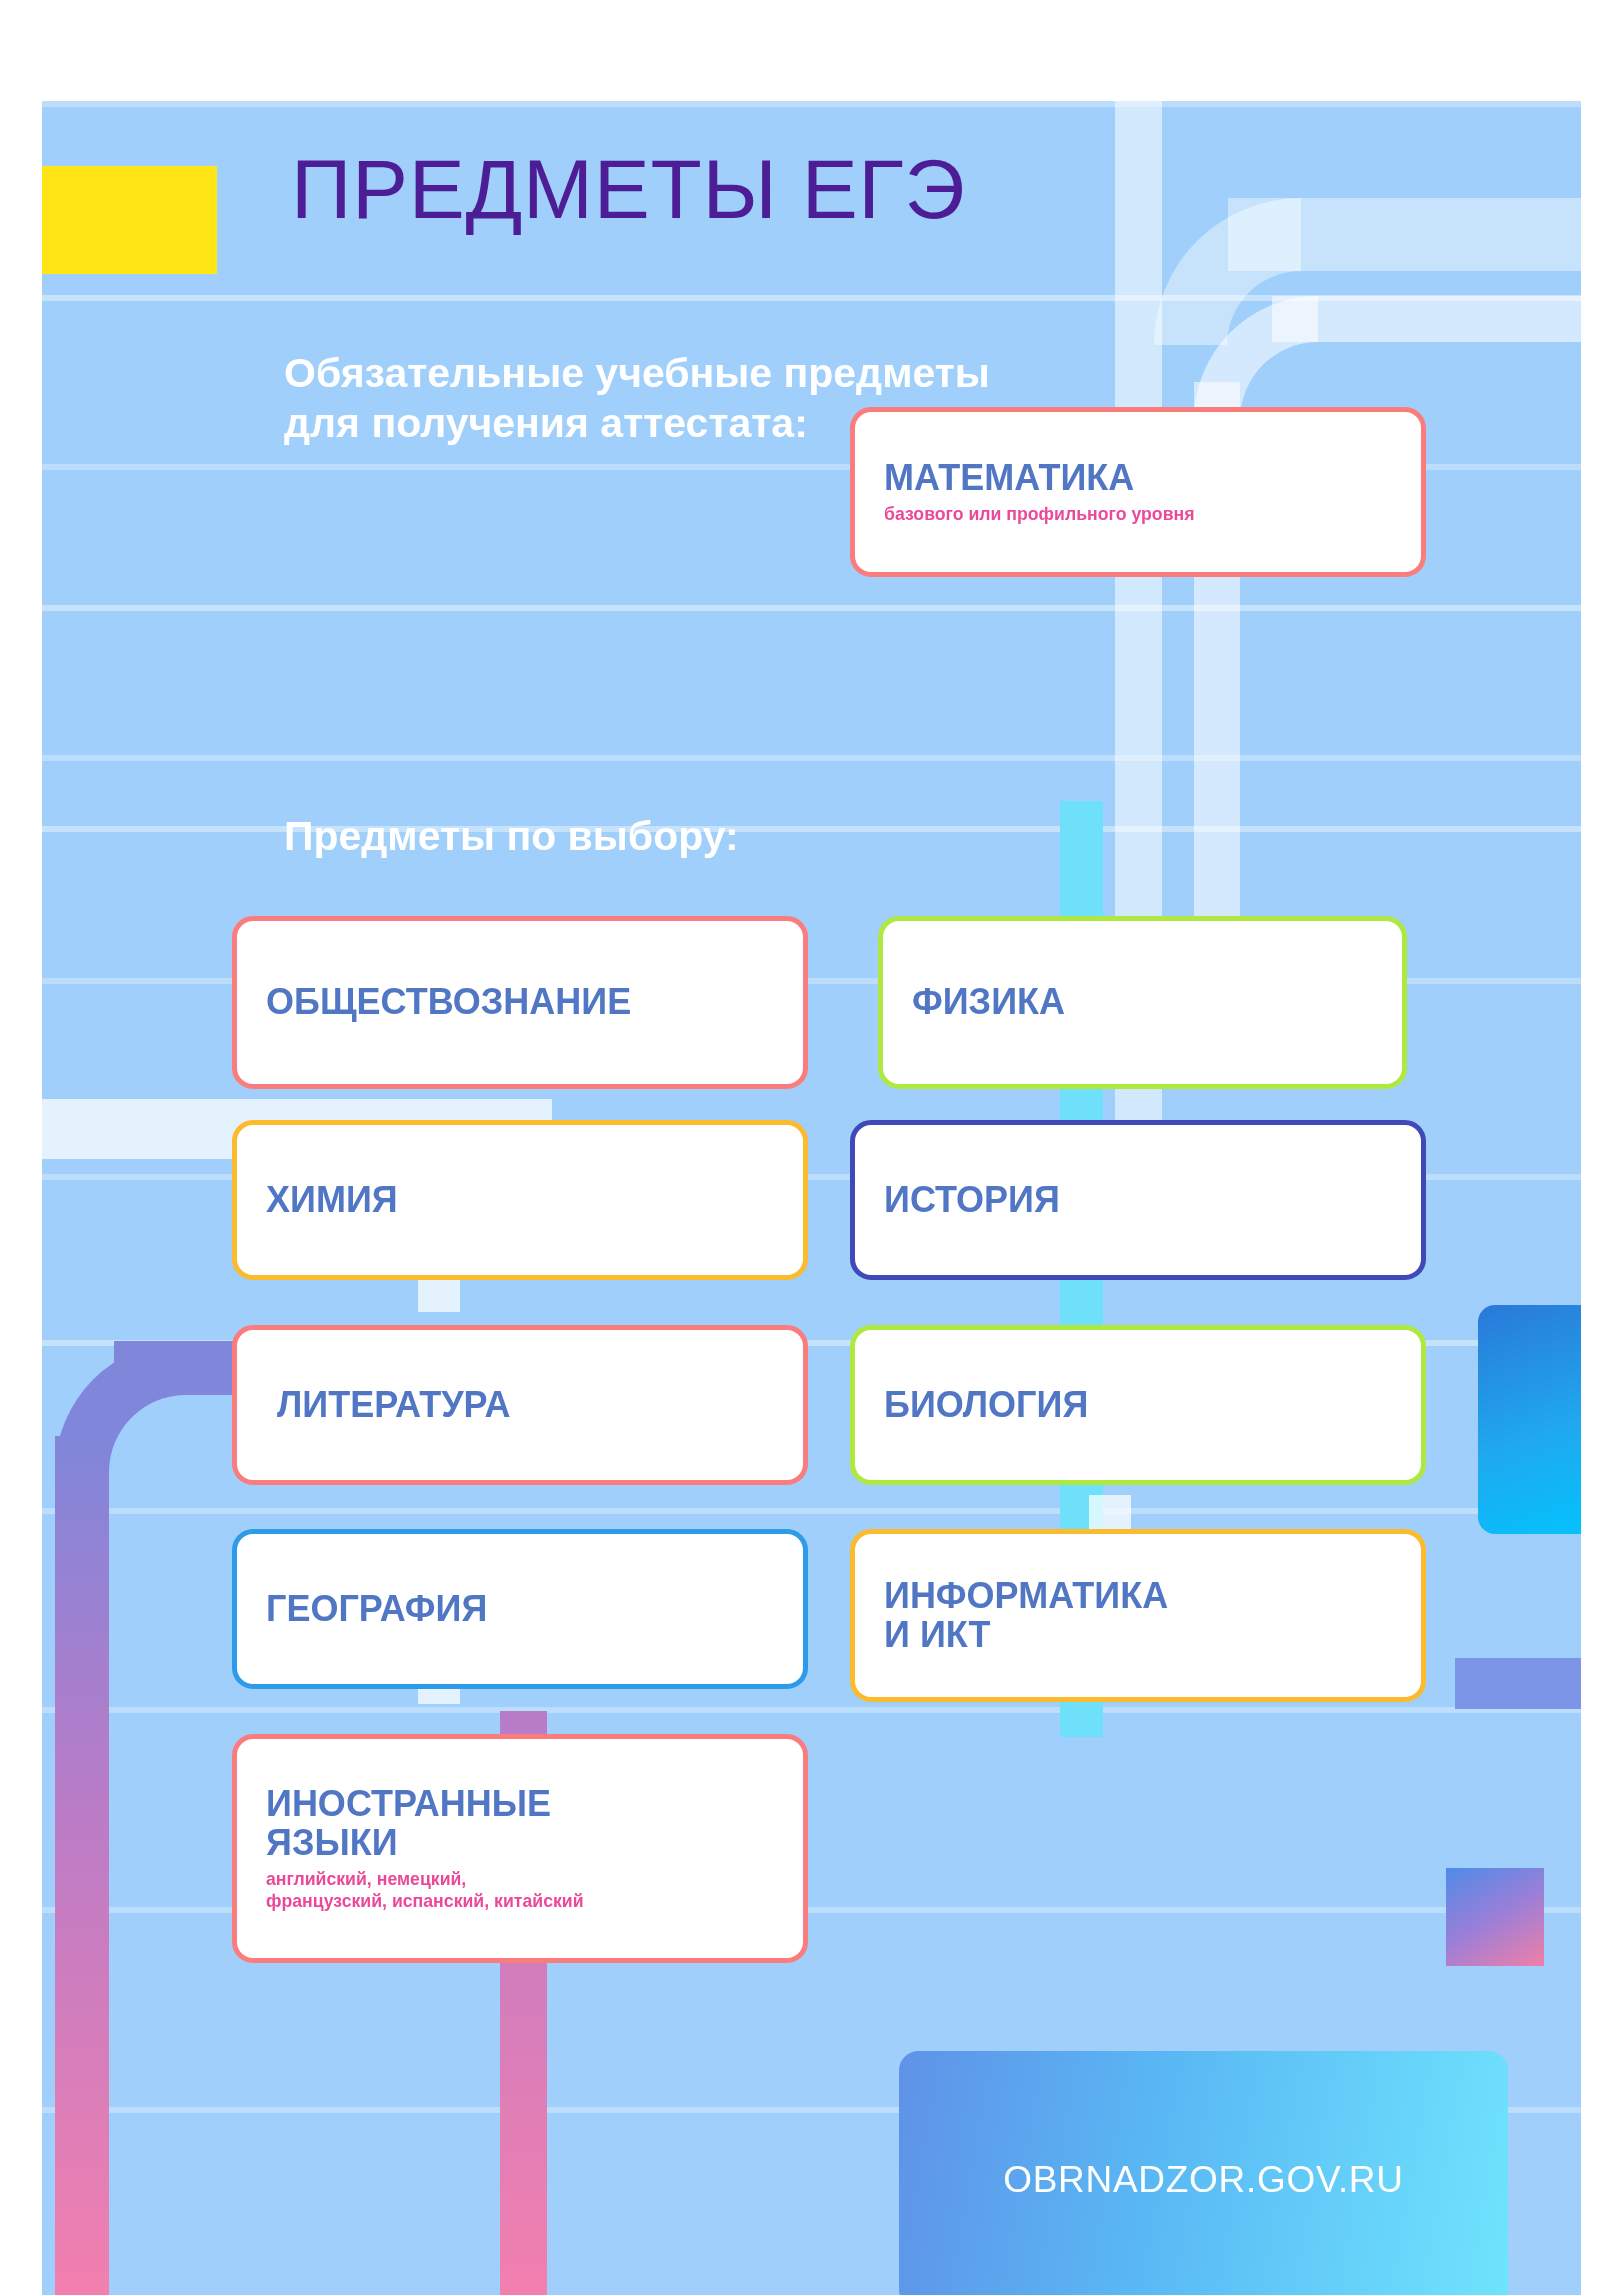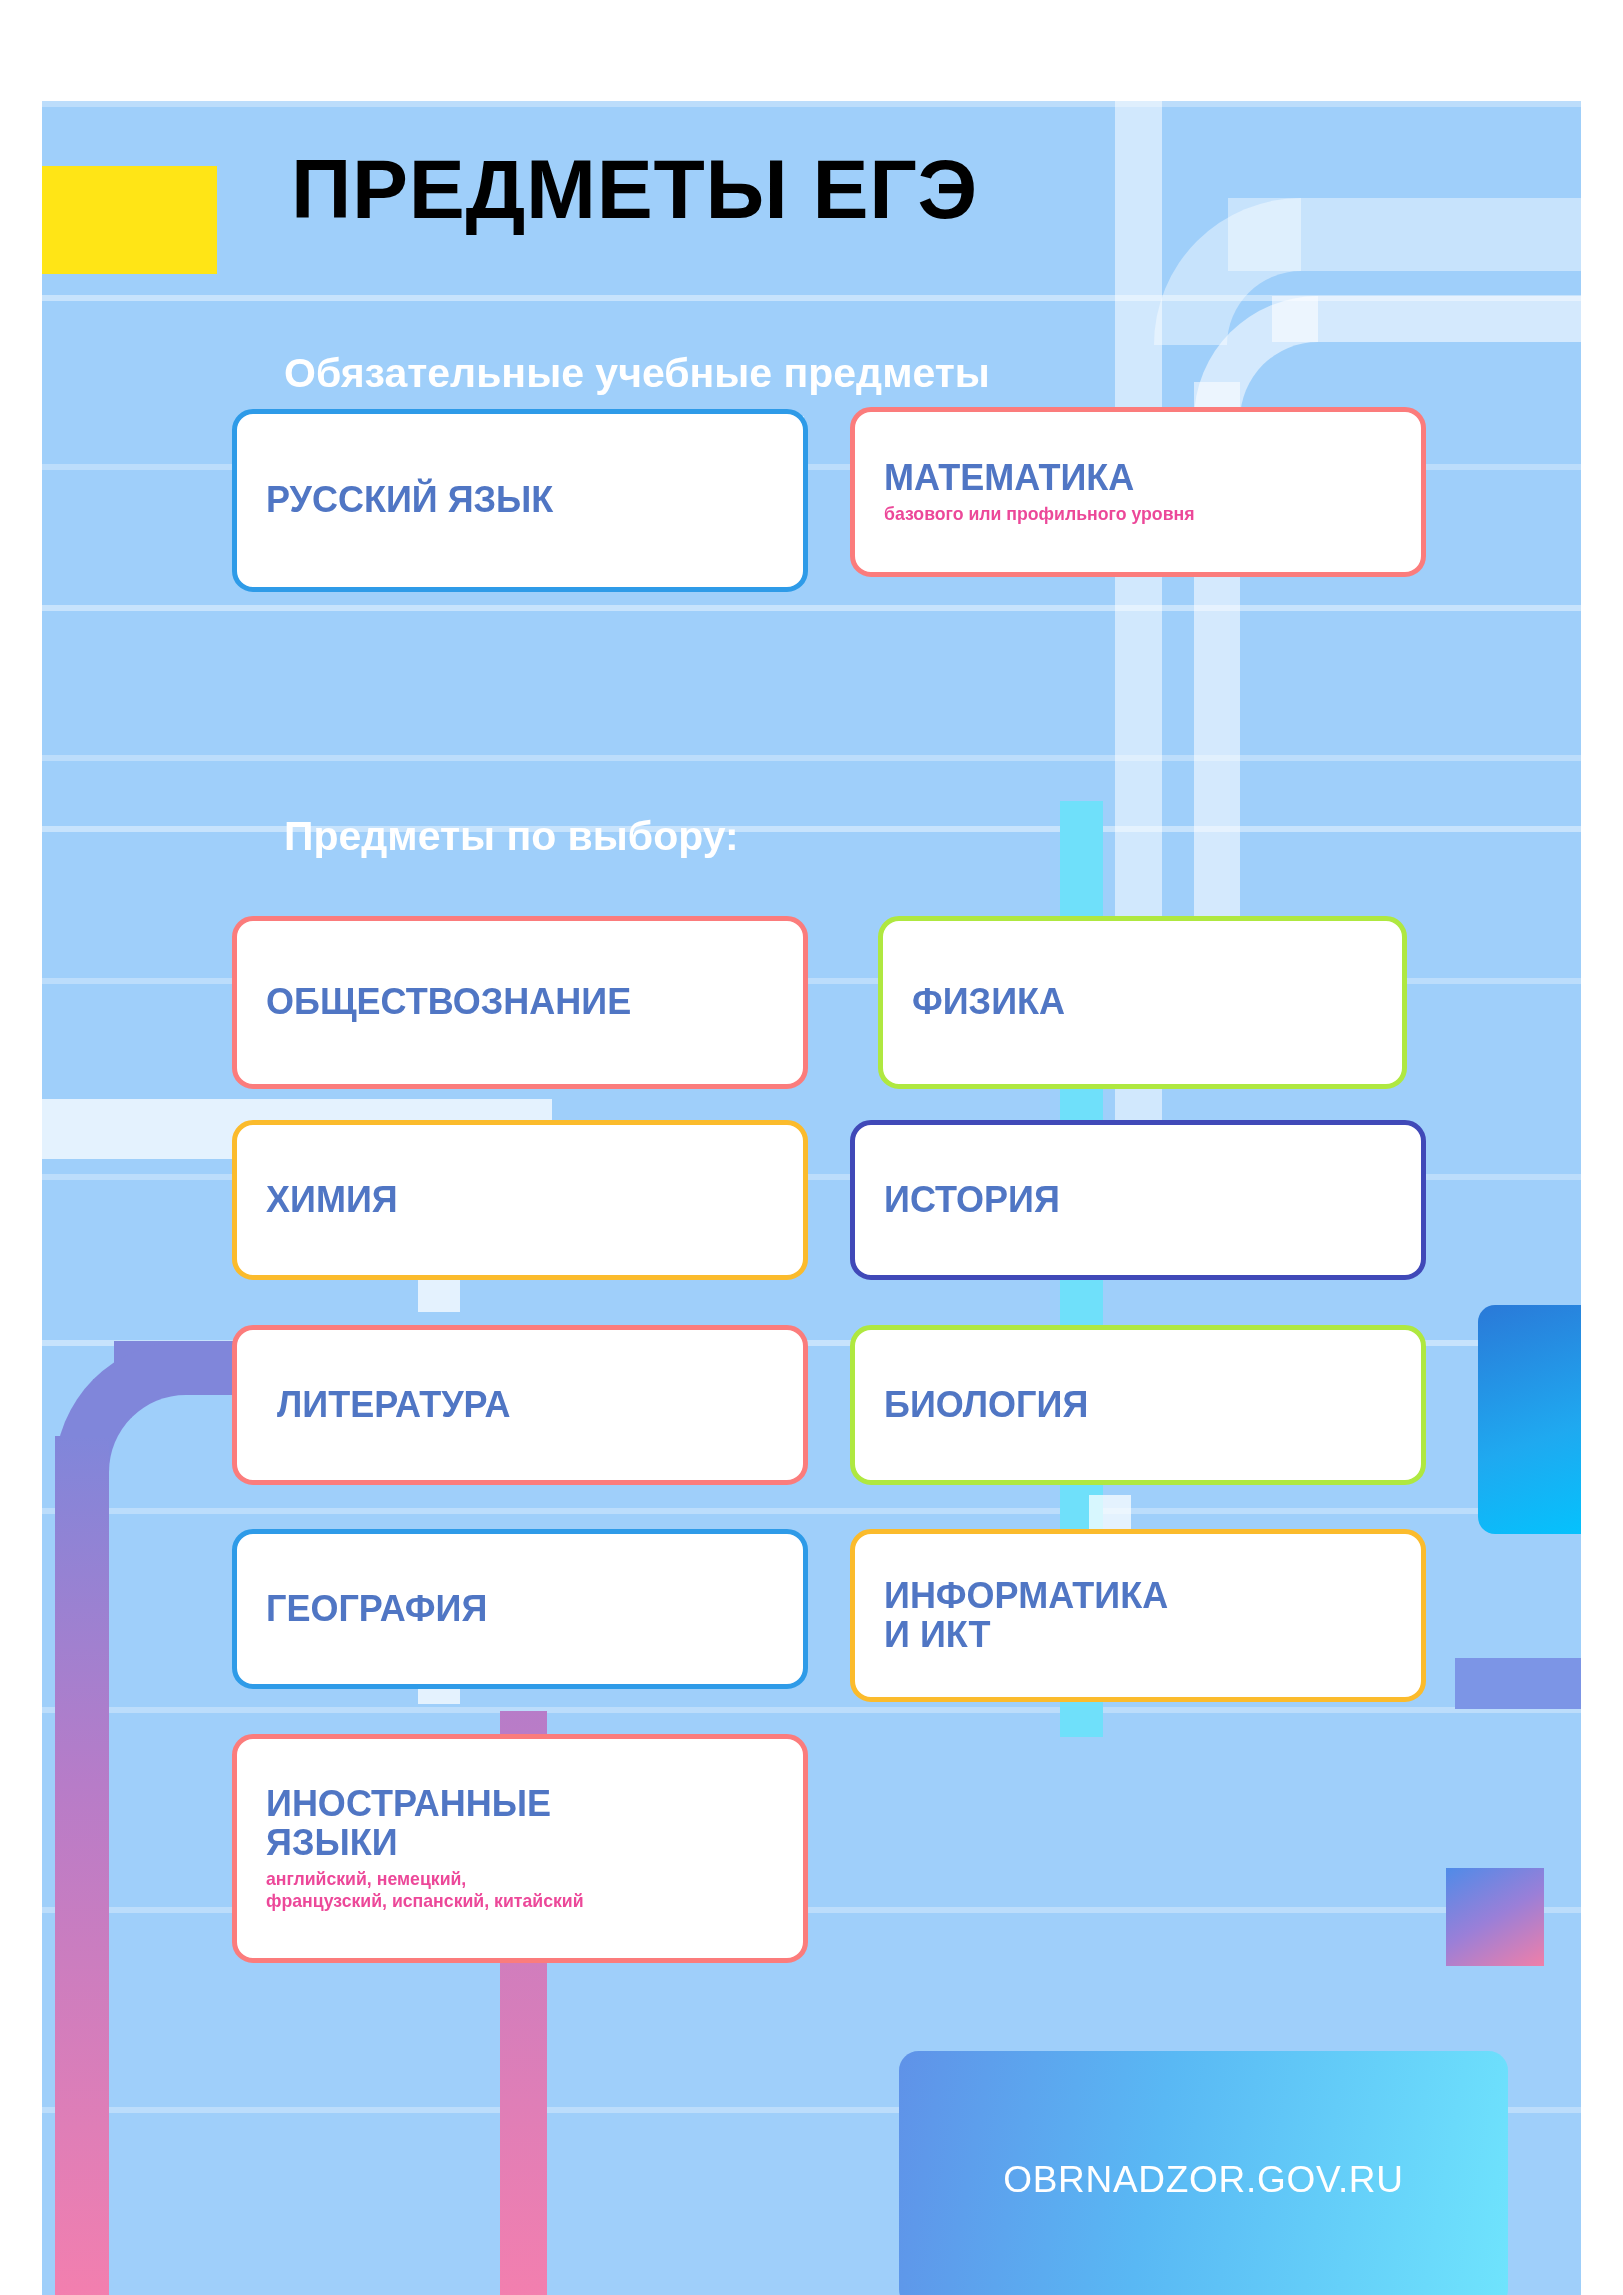--- a/index.html
+++ b/index.html
@@ -181,23 +181,23 @@
     top: 65px;
     width: 175px;
     height: 108px;
     background: #FFE516;
   }
   #poster-title {
     position: absolute;
     left: 249px;
     top: 44px;
     font-size: 84px;
-    font-weight: 700;
+    font-weight: 400;
     letter-spacing: 0.7px;
-    color: #000000;
+    color: #4c1d95;
     line-height: 1.05;
     white-space: nowrap;
   }
 
   
   .section-heading {
     position: absolute;
     color: #FFFFFF;
     font-size: 41px;
     font-weight: 700;
@@ -301,23 +301,20 @@
   <div class="pipe bar-periwinkle"></div>
   <div class="pipe box-grad-pink"></div>
 
   <div id="yellow-block"></div>
   <div id="poster-title">ПРЕДМЕТЫ ЕГЭ</div>
 
   <div class="section-heading" id="heading-required">Обязательные учебные предметы
 для получения аттестата:</div>
   <div class="section-heading" id="heading-optional">Предметы по выбору:</div>
 
-  <div class="card" style="left:190px; top:308px; width:576px; height:183px; border-color:#2E9BE8;">
-    <div class="card-title">РУССКИЙ ЯЗЫК</div>
-  </div>
 
   <div class="card" style="left:808px; top:306px; width:576px; height:170px; border-color:#FB7C7C;">
     <div class="card-title">МАТЕМАТИКА</div>
     <div class="card-sub">базового или профильного уровня</div>
   </div>
 
   <div class="card" style="left:190px; top:815px; width:576px; height:173px; border-color:#FB7C7C;justify-content:center;">
     <div class="card-title">ОБЩЕСТВОЗНАНИЕ</div>
   </div>
 

